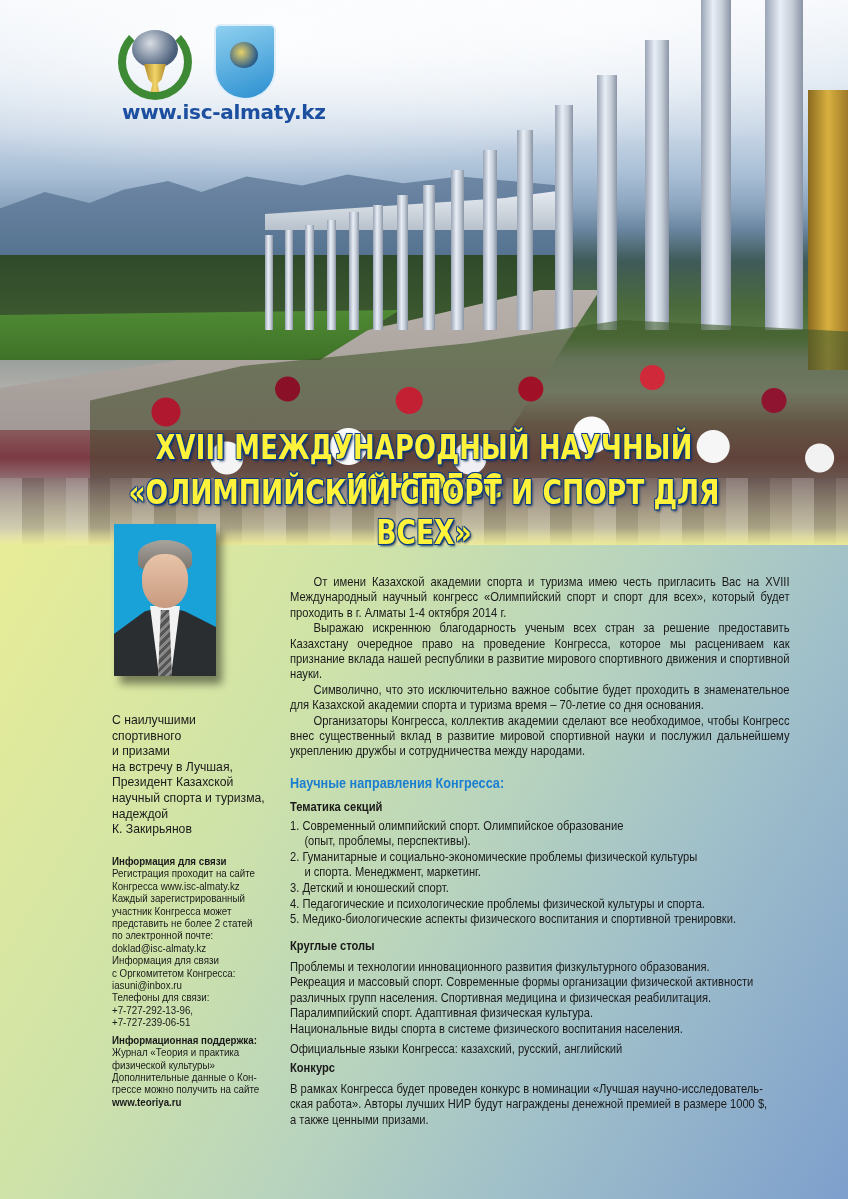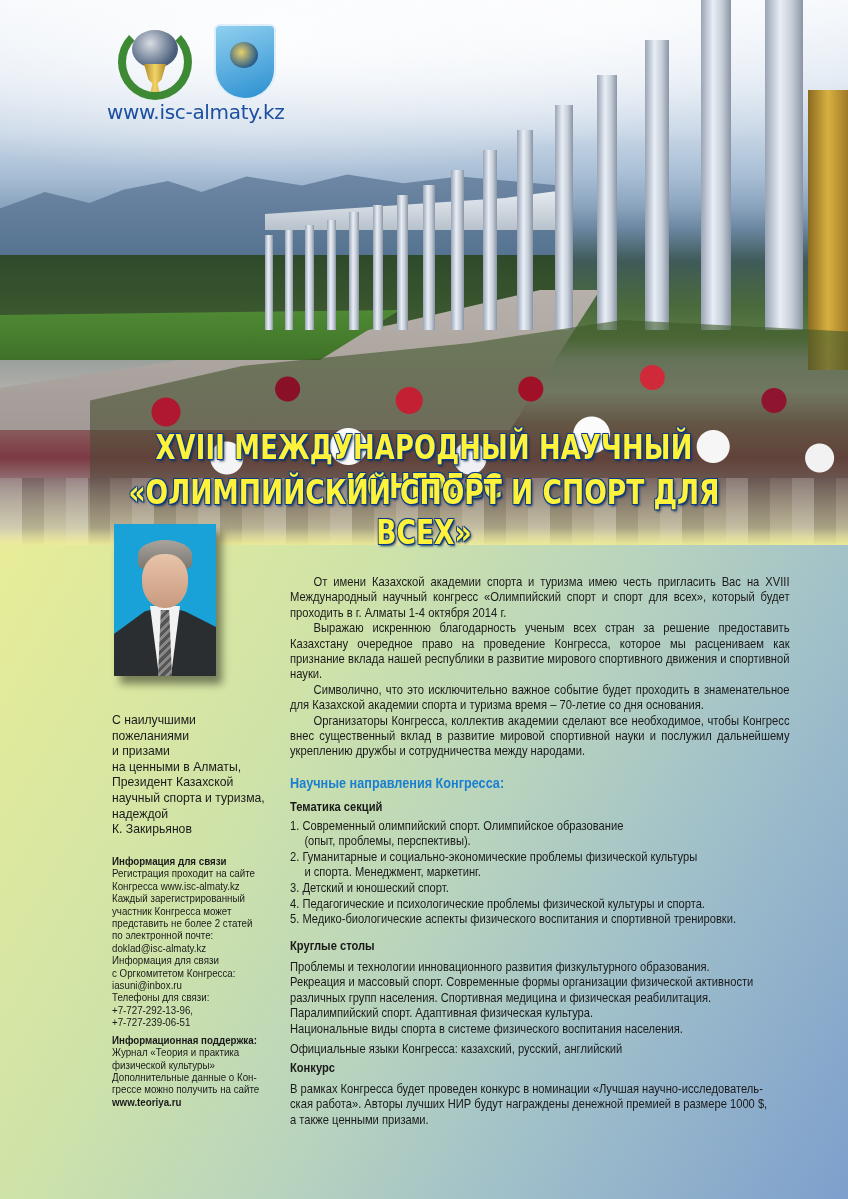--- a/index.html
+++ b/index.html
@@ -46,21 +46,21 @@
   .fade-bottom{position:absolute;left:0;top:528px;width:848px;height:20px;background:linear-gradient(180deg,rgba(230,230,160,0),rgba(240,238,150,1));}
 
   
   .logos{position:absolute;left:118px;top:24px;display:flex;gap:22px;align-items:flex-start;}
   .logo-emblem{width:74px;height:76px;position:relative;}
   .wreath{position:absolute;inset:0;border-radius:50%;border:8px solid #3e8a34;border-top-color:transparent;}
   .globe{position:absolute;left:14px;top:6px;width:46px;height:38px;border-radius:50%;background:radial-gradient(circle at 40% 35%,#d8dde4,#4a5e7a 70%);}
   .cup{position:absolute;left:26px;top:40px;width:22px;height:28px;background:linear-gradient(90deg,#b08a2a,#f2d468,#b08a2a);clip-path:polygon(0 0,100% 0,80% 55%,62% 70%,70% 100%,30% 100%,38% 70%,20% 55%);}
   .logo-shield{width:58px;height:72px;background:linear-gradient(160deg,#8fd0f0,#2b8fd0);border:2px solid #dfeefa;border-radius:6px 6px 50% 50% / 6px 6px 40% 40%;position:relative;}
   .shield-inner{position:absolute;left:14px;top:16px;width:28px;height:26px;border-radius:50%;background:radial-gradient(circle at 40% 40%,#e8d26a,#2c5d8a 70%);}
-  .site-url{position:absolute;left:107px;top:100px;font-family:"DejaVu Sans",sans-serif;font-weight:normal;font-size:20px;color:#1c4fa0;letter-spacing:-.3px;}
+  .site-url{position:absolute;left:122px;top:100px;font-family:"DejaVu Sans",sans-serif;font-weight:bold;font-size:20px;color:#1c4fa0;letter-spacing:-.3px;}
 
   
   .title{position:absolute;left:0;width:848px;text-align:center;font-family:"DejaVu Sans",sans-serif;font-weight:bold;color:#fff23a;
     text-shadow:0 0 2px #0a3c8a,1px 1px 0 #0a3c8a,-1px -1px 0 #0a3c8a,1px -1px 0 #0a3c8a,-1px 1px 0 #0a3c8a,2px 2px 3px #0a2a60;
     transform:scaleX(.78);transform-origin:center;}
   .title.l1{top:428px;font-size:33px;letter-spacing:.3px;}
   .title.l2{top:472px;font-size:34px;}
 
   
   .portrait{position:absolute;left:114px;top:524px;width:102px;height:152px;background:#18a2d8;overflow:hidden;box-shadow:6px 8px 8px rgba(0,0,0,.45);}
@@ -140,23 +140,23 @@
 <div class="portrait">
   <div class="p-suit"></div>
     <div class="p-shirt"></div>
     <div class="p-tie"></div>
   <div class="p-hair"></div>
     <div class="p-face"></div>
 </div>
 
 <div class="left-col">
   <div class="sig">С наилучшими</div>
-  <div class="sig">пожеланиями</div>
+  <div class="sig">спортивного</div>
   <div class="sig">и призами</div>
-  <div class="sig">на ценными в Алматы,</div>
+  <div class="sig">на встречу в Лучшая,</div>
   <div class="sig">Президент Казахской</div>
   <div class="sig">научный спорта и туризма,</div>
   <div class="sig">надеждой</div>
   <div class="sig"><b>К. Закирьянов</b></div>
 </div>
 
 <div class="contact">
   <div class="h">Информация для связи</div>
   <div>Регистрация проходит на сайте</div>
   <div>Конгресса www.isc-almaty.kz</div>

